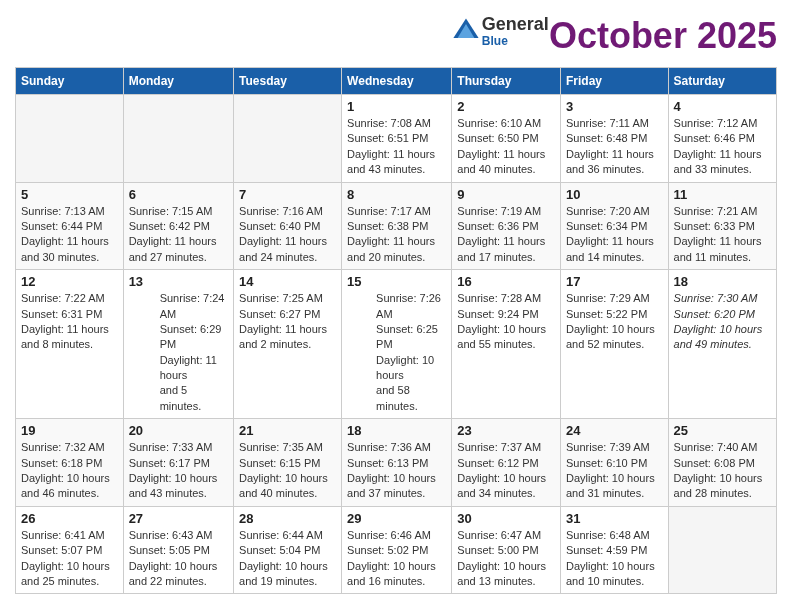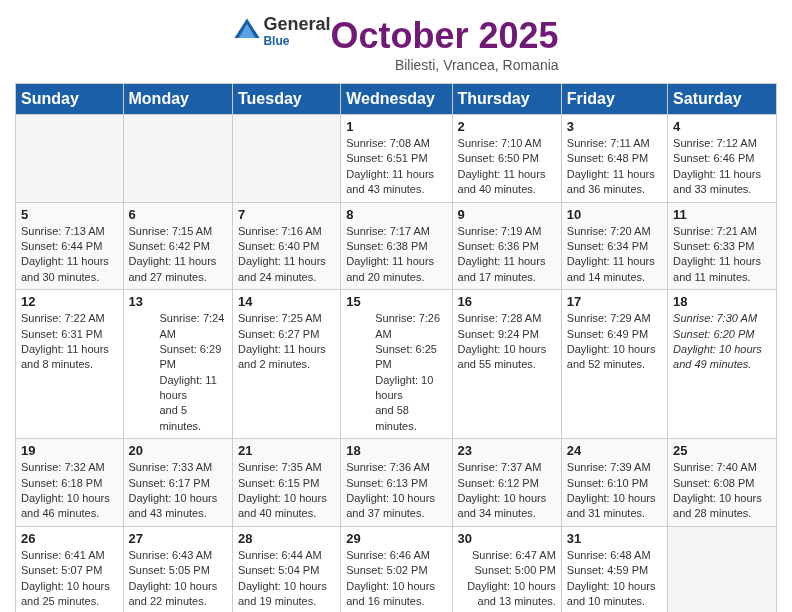--- a/index.html
+++ b/index.html
@@ -6,21 +6,21 @@
     body {
       font-family: Arial, sans-serif;
       background: #fff;
       width: 792px;
       min-height: 612px;
       padding: 15px;
     }
     .header {
       display: flex;
       align-items: flex-start;
-      justify-content: center;
+      justify-content: flex-end;
       margin-bottom: 10px;
     }
     .logo {
       display: flex;
       align-items: center;
     }
     .logo-text {
       display: flex;
       flex-direction: column;
       line-height: 1.1;
@@ -55,21 +55,21 @@
     .calendar {
       width: 100%;
       border-collapse: collapse;
       font-size: 11px;
     }
     .calendar th {
       background-color: #1a5fa8;
       color: #fff;
       text-align: left;
       padding: 6px 5px;
-      font-size: 16px;
+      font-size: 12px;
       border: 1px solid #ccc;
     }
     .calendar td {
       border: 1px solid #ccc;
       vertical-align: top;
       padding: 4px 5px;
       width: 113px;
       min-height: 80px;
       background: #fff;
     }
@@ -103,21 +103,20 @@
       <polygon points="20,2 38,30 2,30" fill="#1a5fa8"></polygon>
       <polygon points="20,10 32,30 8,30" fill="#5ba3e0"></polygon>
     </svg>
     <div class="logo-text">
       <span class="logo-general">General</span>
       <span class="logo-blue">Blue</span>
     </div>
   </div>
   <div class="title-block">
     <div class="month-title">October 2025</div>
-    <div class="subtitle">Biliesti, Vrancea, Romania</div>
   </div>
 </div>
 
 <table class="calendar">
   <thead>
     <tr>
     <th>Sunday</th>
         <th>Monday</th>
         <th>Tuesday</th>
         <th>Wednesday</th>
@@ -133,21 +132,21 @@
         <td class="empty"></td>
         <td>
           <div class="day-number">1</div>
           <div class="day-info" style="white-space: pre-line;">Sunrise: 7:08 AM
 Sunset: 6:51 PM
 Daylight: 11 hours
 and 43 minutes.</div>
         </td>
         <td>
           <div class="day-number">2</div>
-          <div class="day-info" style="white-space: pre-line;">Sunrise: 7:10 AM
+          <div class="day-info" style="white-space: pre-line;">Sunrise: 6:10 AM
 Sunset: 6:50 PM
 Daylight: 11 hours
 and 40 minutes.</div>
         </td>
         <td>
           <div class="day-number">3</div>
           <div class="day-info" style="white-space: pre-line;">Sunrise: 7:11 AM
 Sunset: 6:48 PM
 Daylight: 11 hours
 and 36 minutes.</div>
@@ -243,21 +242,21 @@
         <td>
           <div class="day-number">16</div>
           <div class="day-info" style="white-space: pre-line;">Sunrise: 7:28 AM
 Sunset: 9:24 PM
 Daylight: 10 hours
 and 55 minutes.</div>
         </td>
         <td>
           <div class="day-number">17</div>
           <div class="day-info" style="white-space: pre-line;">Sunrise: 7:29 AM
-Sunset: 6:49 PM
+Sunset: 5:22 PM
 Daylight: 10 hours
 and 52 minutes.</div>
         </td>
         <td>
           <div class="day-number">18</div>
           <div class="day-info" style="white-space: pre-line; font-style: italic;">Sunrise: 7:30 AM
 Sunset: 6:20 PM
 Daylight: 10 hours
 and 49 minutes.</div>
         </td>
@@ -337,21 +336,21 @@
         </td>
         <td>
           <div class="day-number">29</div>
           <div class="day-info" style="white-space: pre-line;">Sunrise: 6:46 AM
 Sunset: 5:02 PM
 Daylight: 10 hours
 and 16 minutes.</div>
         </td>
         <td>
           <div class="day-number">30</div>
-          <div class="day-info" style="white-space: pre-line; text-align: right;">Sunrise: 6:47 AM
+          <div class="day-info" style="white-space: pre-line;">Sunrise: 6:47 AM
 Sunset: 5:00 PM
 Daylight: 10 hours
 and 13 minutes.</div>
         </td>
         <td>
           <div class="day-number">31</div>
           <div class="day-info" style="white-space: pre-line;">Sunrise: 6:48 AM
 Sunset: 4:59 PM
 Daylight: 10 hours
 and 10 minutes.</div>

